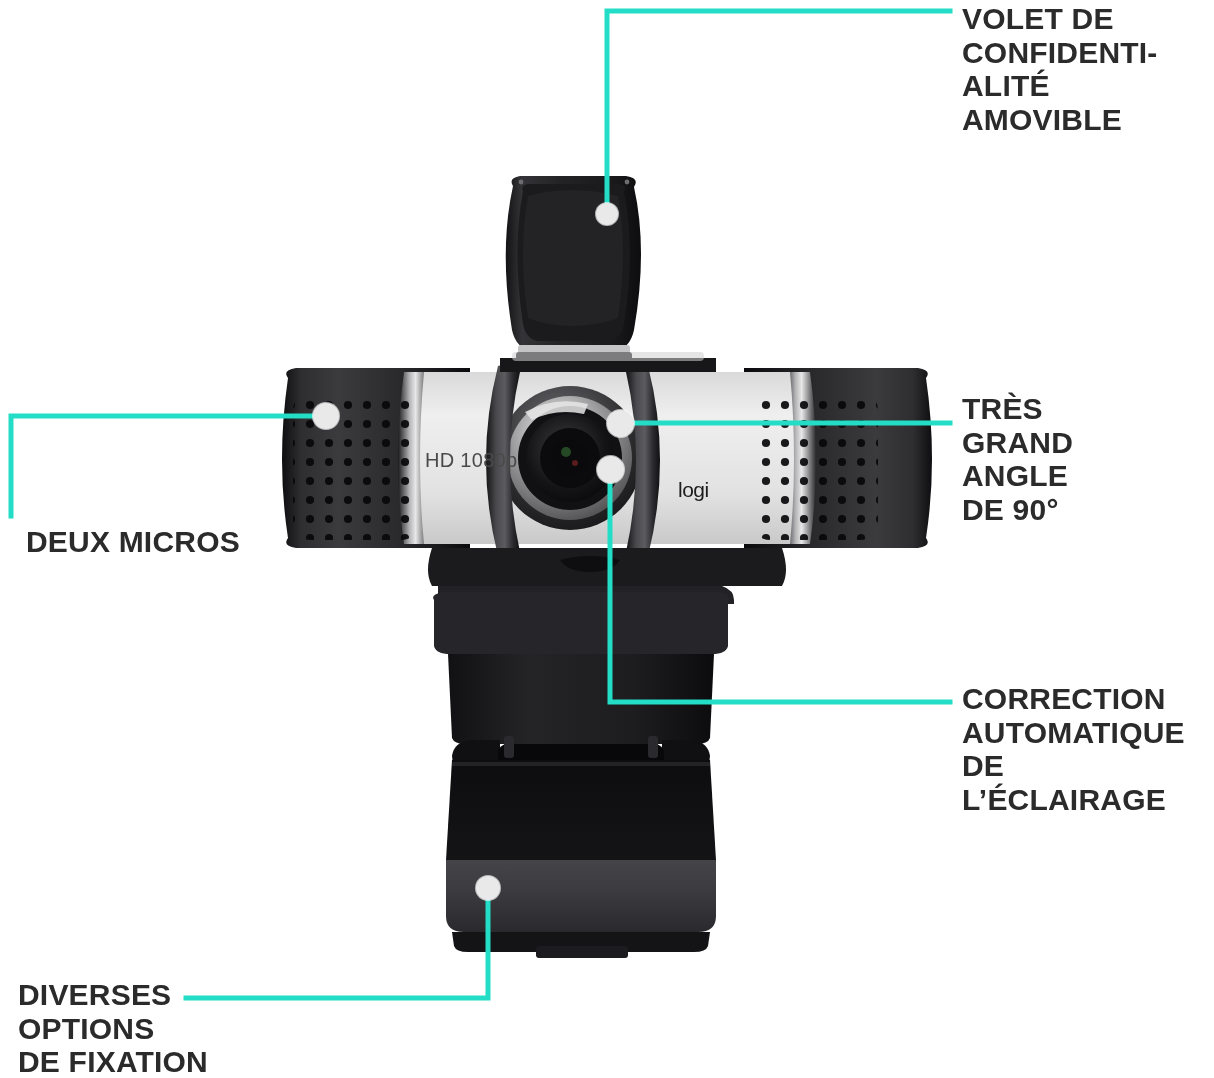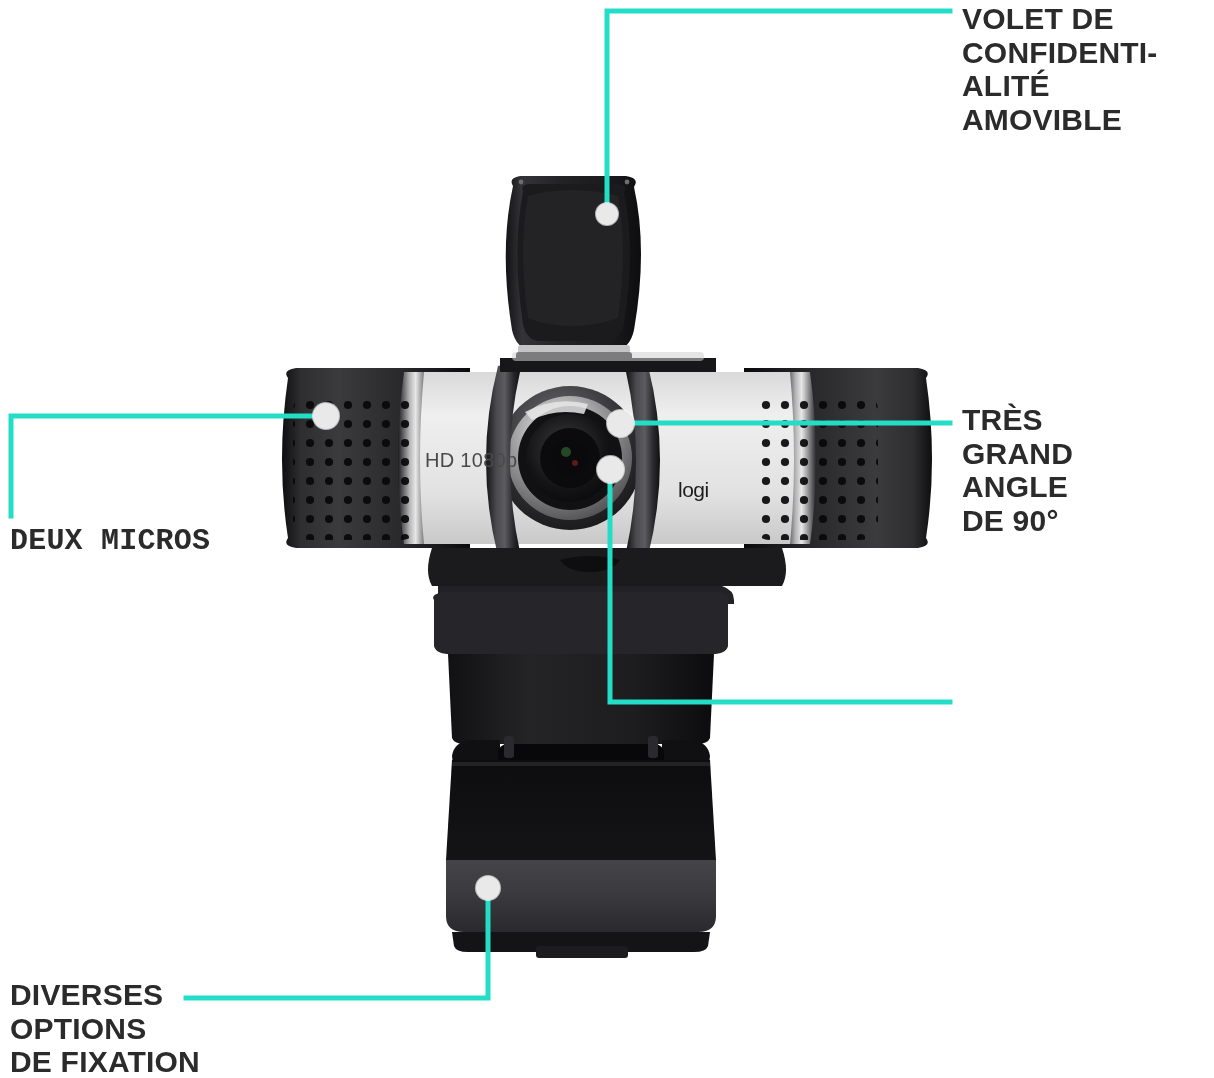--- a/index.html
+++ b/index.html
@@ -15,24 +15,24 @@
     position:absolute;
     color:#2b2b2b;
     font-weight:700;
     font-size:30px;
     line-height:1.12;
     letter-spacing:0.2px;
     white-space:pre-line;
     text-transform:uppercase;
   }
   .lbl-shutter{left:962px;top:2px;}
-  .lbl-angle{left:962px;top:403px;}
+  .lbl-angle{left:962px;top:392px;}
   .lbl-correction{left:962px;top:682px;}
-  .lbl-micros{left:10px;top:525px;font-family:Liberation Mono, monospace;}
-  .lbl-mount{left:10px;top:978px;}
+  .lbl-micros{left:26px;top:525px;}
+  .lbl-mount{left:18px;top:978px;}
 
   
   #leaders{position:absolute;left:0;top:0;width:1214px;height:1078px;pointer-events:none;}
 
   
   #product{position:absolute;left:0;top:0;width:1214px;height:1078px;}
 
   
   .dot{
     position:absolute;
@@ -244,20 +244,23 @@
   <div class="dot dot-correction"></div>
   <div class="dot dot-mount"></div>
 
   <div class="callout-label lbl-shutter">VOLET DE
 CONFIDENTI-
 ALITÉ AMOVIBLE</div>
 
   <div class="callout-label lbl-angle">TRÈS GRAND
 ANGLE DE 90°</div>
 
+  <div class="callout-label lbl-correction">CORRECTION
+AUTOMATIQUE
+DE L’ÉCLAIRAGE</div>
 
   <div class="callout-label lbl-micros">DEUX MICROS</div>
 
   <div class="callout-label lbl-mount">DIVERSES
 OPTIONS
 DE FIXATION</div>
 
   <div style="position:absolute;left:425px;top:449px;font-size:20px;color:#4a4a4a;letter-spacing:.3px;">HD 1080p</div>
 
   <div style="position:absolute;left:678px;top:450px;font-size:21px;color:#1d1d1d;letter-spacing:-.5px;margin-top:28px;">logi</div>

